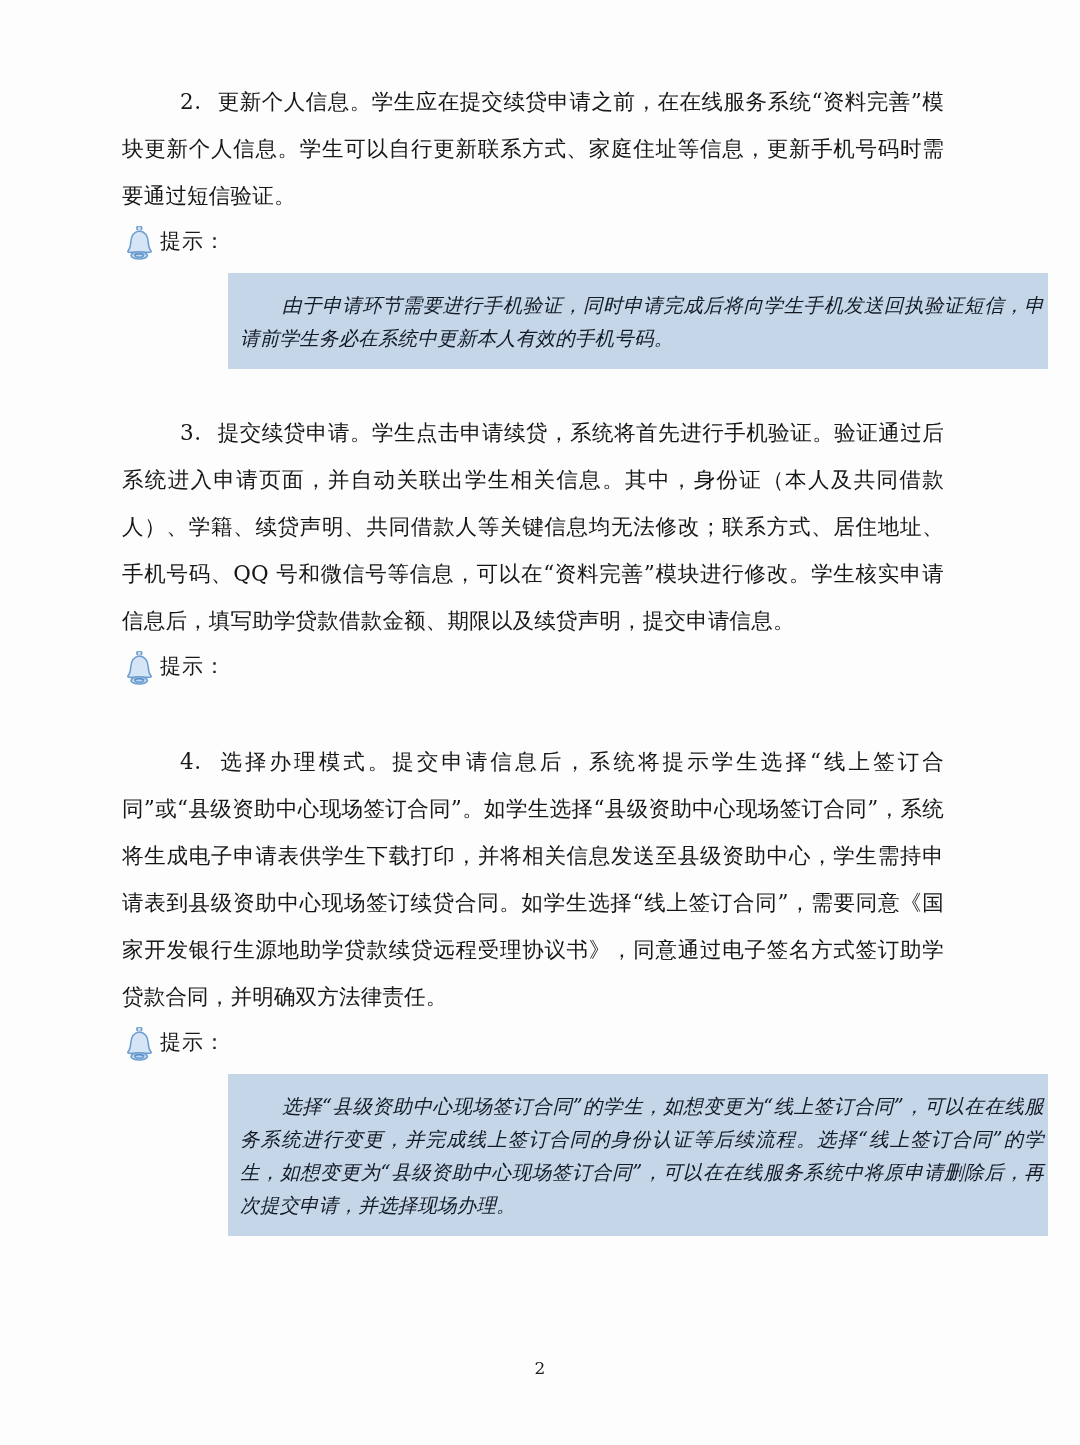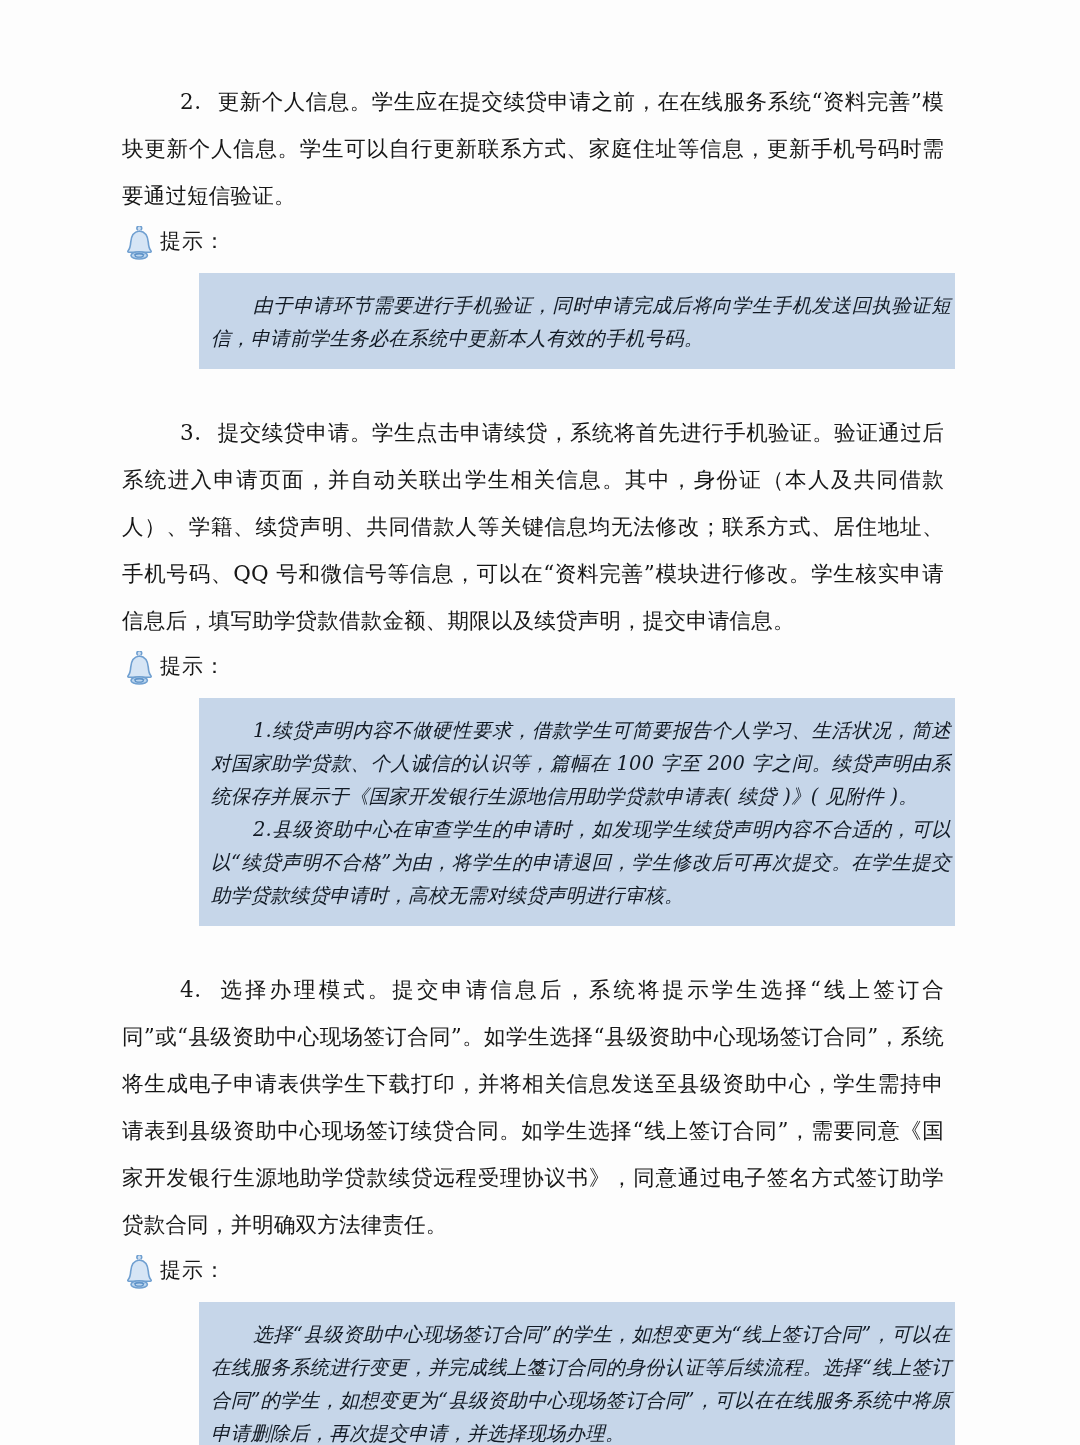--- a/index.html
+++ b/index.html
@@ -65,22 +65,22 @@
   }
   .tip-label {
     font-family: "DejaVu Serif", "Liberation Serif", serif;
     font-size: 21px;
     color: #171717;
     letter-spacing: 1px;
   }
 
   
   .note-box {
-    margin-left: 77px;
-    width: 756px;
+    margin-left: 106px;
+    width: 820px;
     box-sizing: border-box;
     background: #c6d6e9;
     padding: 16px 4px 14px 12px;
   }
   .note-box p {
     margin: 0;
     font-family: "DejaVu Serif", "Liberation Serif", serif;
     font-style: italic;
     font-size: 19.5px;
     line-height: 33px;
@@ -145,24 +145,20 @@
             <path d="M17.3 5.0 c-5.2 0.6 -8.2 5.2 -8.6 11.4 c-0.25 3.8 -1.1 6.6 -2.6 8.3 c-0.6 0.7 -0.25 1.6 0.7 1.6 h21.4 c0.95 0 1.3 -0.9 0.7 -1.6 c-1.5 -1.7 -2.35 -4.5 -2.6 -8.3 c-0.4 -6.2 -3.4 -10.8 -9 -11.4 z" fill="#d6e5f5"></path>
             <ellipse cx="17.2" cy="29.4" rx="8.2" ry="3.6" fill="#bcd6ef"></ellipse>
             <path d="M12.2 29.0 c1.2 -1.1 3.1 -1.7 5.0 -1.7 c1.9 0 3.8 0.6 5.0 1.7"></path>
           </g>
           <ellipse cx="17.2" cy="29.5" rx="4.1" ry="1.7" fill="none" stroke="#5b90c6" stroke-width="1.3"></ellipse>
         </svg>
       </span>
       <span class="tip-label">提示：</span>
     </div>
 
-    <div class="note-box">
-      <p>1.续贷声明内容不做硬性要求，借款学生可简要报告个人学习、生活状况，简述对国家助学贷款、个人诚信的认识等，篇幅在 100 字至 200 字之间。续贷声明由系统保存并展示于《国家开发银行生源地信用助学贷款申请表( 续贷 )》( 见附件 )。</p>
-      <p>2.县级资助中心在审查学生的申请时，如发现学生续贷声明内容不合适的，可以以“续贷声明不合格”为由，将学生的申请退回，学生修改后可再次提交。在学生提交助学贷款续贷申请时，高校无需对续贷声明进行审核。</p>
-    </div>
 
     <div class="sp-40"></div>
 
     <p class="para"><span class="num">4.</span><span class="gap"></span><span>选择办理模式。提交申请信息后，系统将提示学生选择“线上签订合同”或“县级资助中心现场签订合同”。如学生选择“县级资助中心现场签订合同”，系统将生成电子申请表供学生下载打印，并将相关信息发送至县级资助中心，学生需持申请表到县级资助中心现场签订续贷合同。如学生选择“线上签订合同”，需要同意《国家开发银行生源地助学贷款续贷远程受理协议书》，同意通过电子签名方式签订助学贷款合同，并明确双方法律责任。</span></p>
 
     <div class="tip-row">
       <span class="bell">
         <svg viewBox="0 0 34 36" width="34" height="36" aria-hidden="true">
           <g fill="none" stroke="#6f9fd0" stroke-width="1.6">
             <path d="M16 4.2 a2.4 2.4 0 1 1 2.6 0" fill="#cfe0f2"></path>

